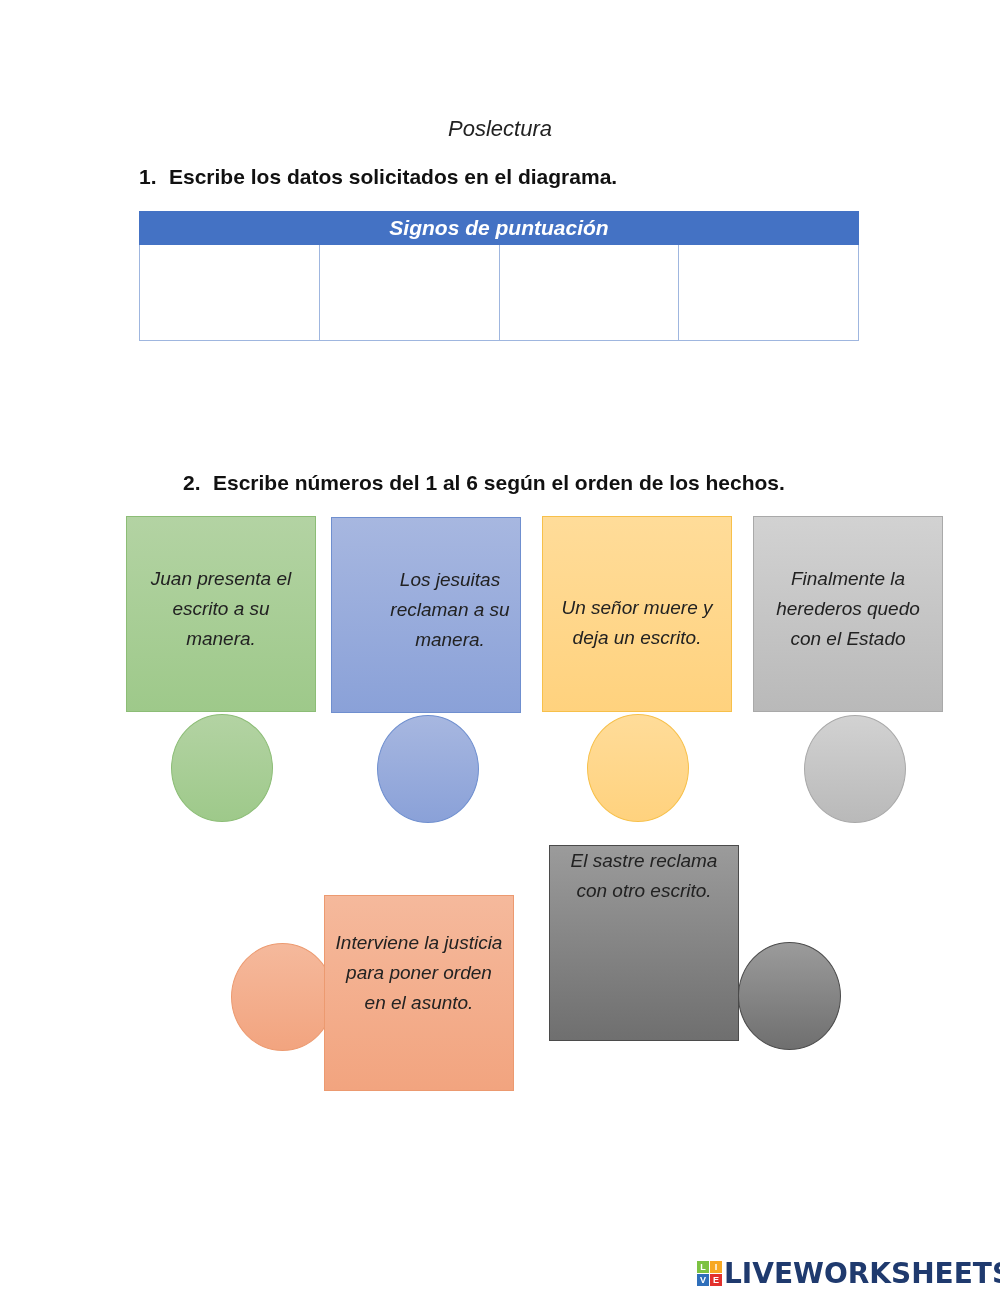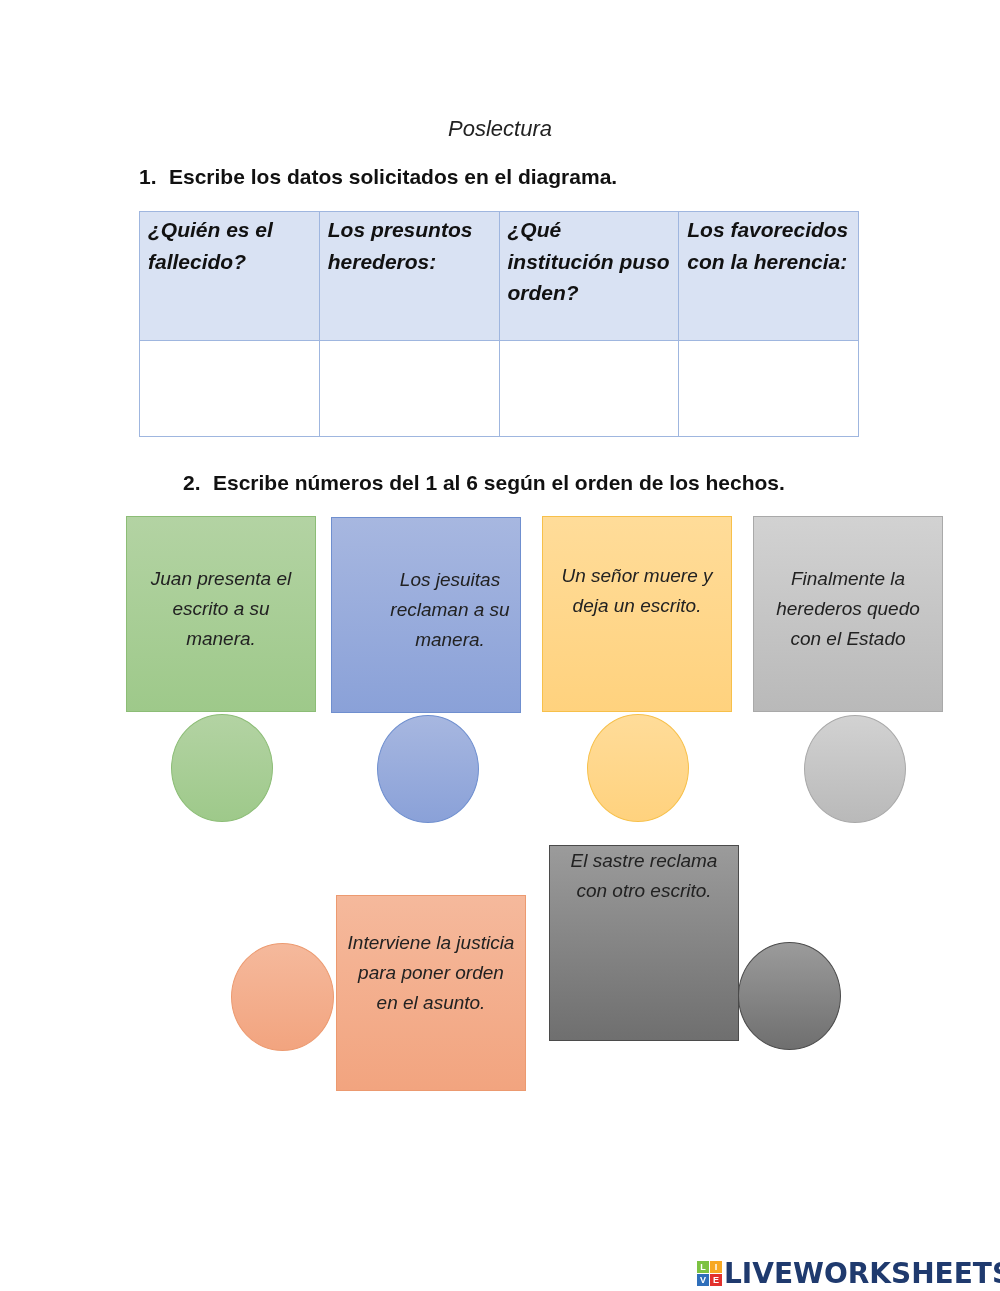--- a/index.html
+++ b/index.html
@@ -51,25 +51,22 @@
 <body>
 
 <div class="abs title">Poslectura</div>
 
 <div class="abs instr instr1">
   <span class="num">1.</span><span>Escribe los datos solicitados en el diagrama.</span>
 </div>
 
 <table class="diag">
   <tbody>
-  <tr>
-    <td class="q">¿Quién es el fallecido?</td>
-    <td class="q">Los presuntos herederos:</td>
-    <td class="q">¿Qué institución puso orden?</td>
-    <td class="q">Los favorecidos con la herencia:</td>
+      <tr>
+    <th class="head" colspan="4">Signos de puntuación</th>
   </tr>
   <tr>
     <td class="ans"><input value="" style=""></td>
     <td class="ans"><input value="" style=""></td>
     <td class="ans"><input value="" style=""></td>
     <td class="ans"><input value="" style=""></td>
   </tr>
 </tbody>
   </table>
 
@@ -84,38 +81,38 @@
   <input value="" style="">
 </div>
 
 <div class="box blue" style="left:331px; top:517px; padding-top:47px;padding-left:48px;">
   <span>Los jesuitas reclaman a su manera.</span>
 </div>
 <div class="circle blue" style="left:377px; top:715px; width:102px; height:108px;">
   <input value="" style="">
 </div>
 
-<div class="box yellow" style="left:542px; top:516px; padding-top:44px;">
+<div class="box yellow" style="left:542px; top:516px; padding-top:76px;">
   <span>Un señor muere y deja un escrito.</span>
 </div>
 <div class="circle yellow" style="left:587px; top:714px; width:102px; height:108px;">
   <input value="" style="">
 </div>
 
 <div class="box gray" style="left:753px; top:516px; padding-top:47px;">
   <span>Finalmente la herederos quedo con el Estado</span>
 </div>
 <div class="circle gray" style="left:804px; top:715px; width:102px; height:108px;">
   <input value="" style="">
 </div>
 
 <div class="circle salmon" style="left:231px; top:943px; width:103px; height:108px;">
   <input value="" style="">
 </div>
-<div class="box salmon" style="left:336px; top:895px; padding-top:32px;">
+<div class="box salmon" style="left:324px; top:895px; padding-top:32px;">
   <span>Interviene la justicia para poner orden en el asunto.</span>
 </div>
 
 <div class="box dgray" style="left:549px; top:845px; ">
   <span>El sastre reclama con otro escrito.</span>
 </div>
 <div class="circle dgray" style="left:738px; top:942px; width:103px; height:108px;">
   <input value="" style="">
 </div>
 

